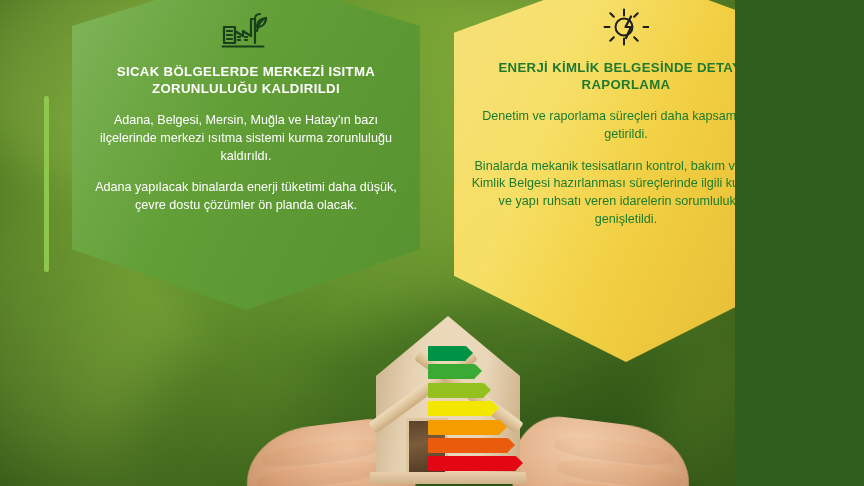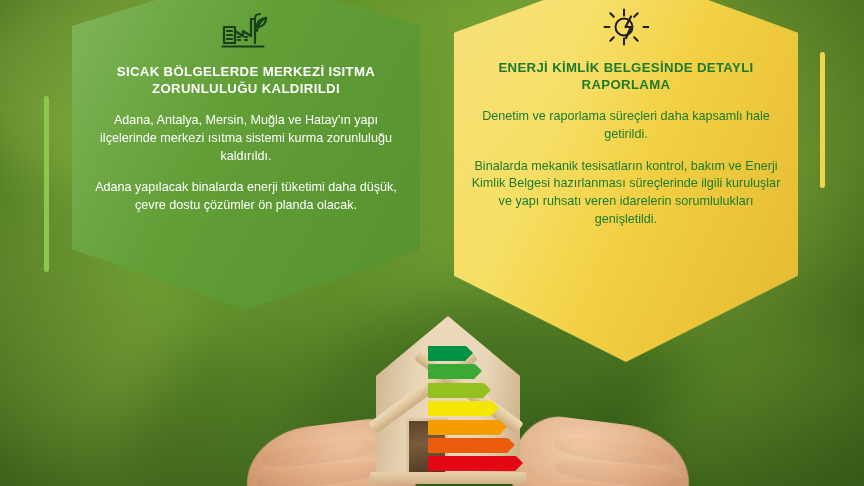--- a/index.html
+++ b/index.html
@@ -2,21 +2,21 @@
 <html><head>
 <meta charset="utf-8">
 <style>
   html, body {
     margin: 0;
     padding: 0;
     background: #2f5e1e;
   }
   #stage {
     position: relative;
-    width: 864px;
+    width: 735px;
     height: 486px;
     overflow: hidden;
     font-family: "Liberation Sans", sans-serif;
     background: #4a7b22;
   }
 
   
   .bg-base {
     position: absolute; inset: 0;
     background:
@@ -271,21 +271,21 @@
           <path d="M14 32V20l8 5V20l8 5V8h4v24"></path>
           <path d="M17 26h2M17 29h2M24 26h2M24 29h2"></path>
           <path d="M1.5 35.5h41"></path>
           <path d="M34 8c0-3 2-5 5-5" stroke-width="2"></path>
           <path d="M36 16c0-6 4-9 9-9 0 6-4 9-9 9z" fill="none"></path>
           <path d="M45 7c-5 2-8 6-9 13"></path>
         </svg>
       </div>
       <div class="panel-title">SICAK BÖLGELERDE MERKEZİ ISITMA ZORUNLULUĞU KALDIRILDI</div>
       <div class="panel-body">
-        <p>Adana, Antalya, Mersin, Muğla ve Hatay'ın yapı ilçelerinde merkezi ısıtma sistemi kurma zorunluluğu kaldırıldı.</p>
+        <p>Adana, Belgesi, Mersin, Muğla ve Hatay'ın bazı ilçelerinde merkezi ısıtma sistemi kurma zorunluluğu kaldırıldı.</p>
         <p>Adana yapılacak binalarda enerji tüketimi daha düşük, çevre dostu çözümler ön planda olacak.</p>
       </div>
     </div>
   </div>
 
   <div class="panel panel-yellow">
     <div class="sheen"></div>
     <div class="panel-inner">
       <div class="icon-wrap">
         <svg width="46" height="42" viewBox="0 0 46 42" fill="none" stroke="#1d1d1b" stroke-width="2" stroke-linecap="round" stroke-linejoin="round">

